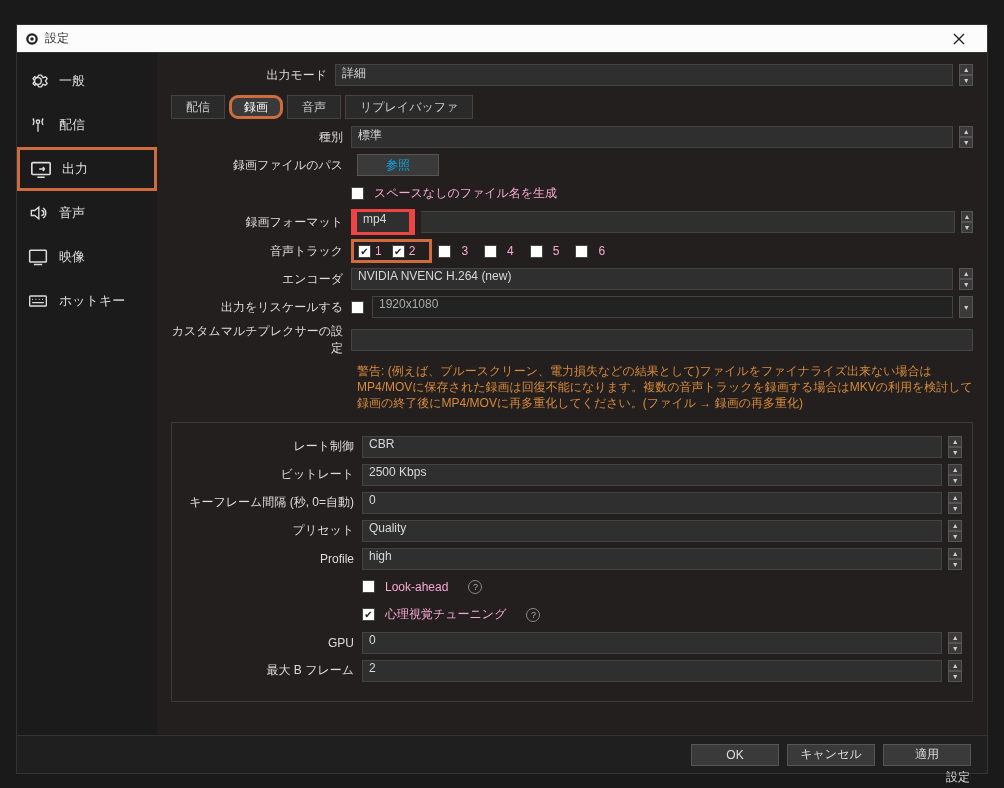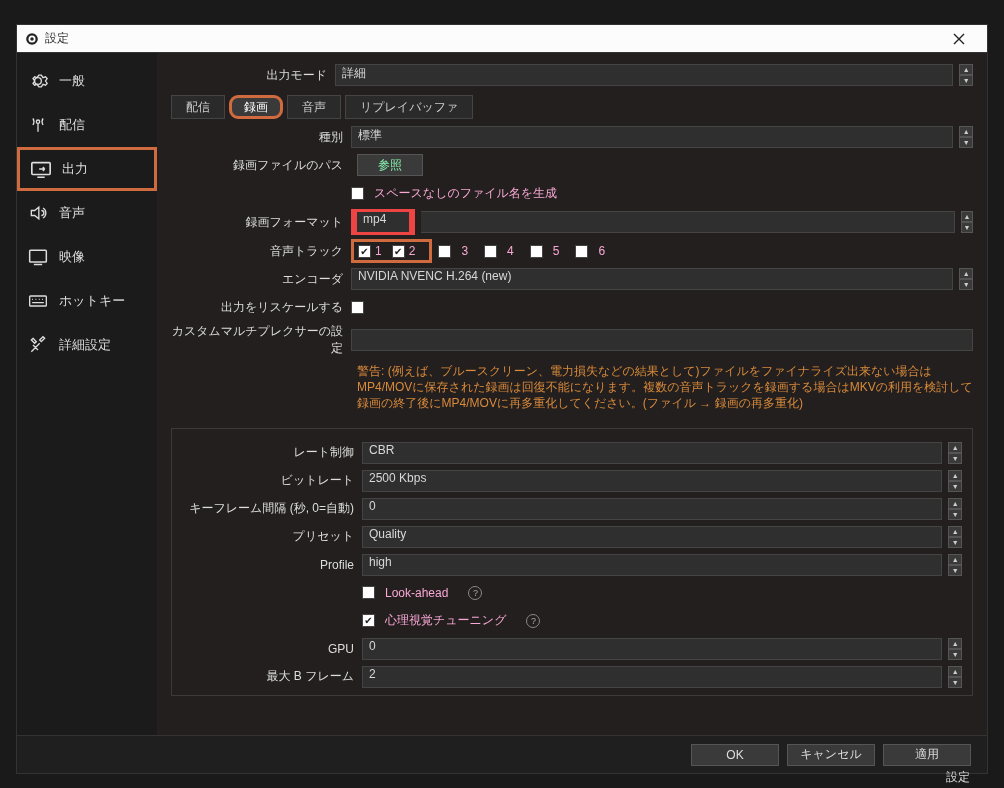--- a/index.html
+++ b/index.html
@@ -13,33 +13,33 @@
 .sidebar .item { display: flex; align-items: center; height: 44px; padding: 0 10px; color: #ddd; cursor: pointer; gap: 10px; }
 .sidebar .item .ico { width: 22px; height: 22px; display: flex; align-items: center; justify-content: center; }
 .sidebar .item .lbl { font-size: 13px; }
 .sidebar .item.highlight { border: 3px solid #d06a3f; }
 .main { flex: 1; padding: 10px 14px 10px 14px; overflow: auto; }
 .row { display: flex; align-items: center; margin-bottom: 4px; min-height: 24px; }
 .label { width: 180px; text-align: right; padding-right: 8px; color: #ddd; font-size: 12px; }
 .field { flex: 1; display: flex; align-items: center; gap: 6px; border-radius: 7px; }
 .select, .textin, .numin { background: #2f2f2f; border: 1px solid #444; color: #d8d8d8; height: 22px; width: 100%; padding: 0 6px; font-size: 12px; position: relative; }
 .select.dark { background: #222; color: #aaa; }
-.browse { background: #3a3a3a; color: #86efac; border: 1px solid #555; height: 22px; padding: 0 20px; font-size: 12px; cursor: pointer; margin-left: 6px; }
+.browse { background: #3a3a3a; color: #0ea5e9; border: 1px solid #555; height: 22px; padding: 0 28px; font-size: 12px; cursor: pointer; margin-left: 6px; }
 .tabs { display: flex; gap: 0; margin-bottom: 6px; margin-left: 0; }
 .tab { background: #2a2a2a; color: #ccc; border: 1px solid #444; height: 24px; padding: 0 14px; display: flex; align-items: center; cursor: pointer; font-size: 12px; margin-right: 4px; }
 .tab.active { background: #3a3a3a; color: #fff; border-radius: 9px; }
 .tab.highlight { border: 3px solid #d06a3f; padding: 0 12px; }
 .cb { width: 13px; height: 13px; background: #fff; border: 1px solid #444; display: inline-flex; align-items: center; justify-content: center; vertical-align: middle; margin-right: 4px; }
 .cb.checked::after { content: "✔"; font-size: 10px; color: #222; }
 .cb.white-unchecked { background: #fff; }
 .cblabel { color: #f9a8d4; font-size: 12px; margin-right: 10px; }
 .tracks-hl { border: 3px solid #d06a3f; display: inline-flex; align-items: center; padding: 2px 4px; }
 .format-hl { border: 6px solid #ef4444; display: flex; align-items: center; flex: 0 0 64px; height: 26px; }
 .warning { color: #d88a3a; font-size: 12px; line-height: 1.35; padding-left: 186px; margin: 6px 0 10px; }
-.encoder-box { border: 1px solid #3a3a3a; padding: 12px 10px 2px; margin-top: 16px; }
+.encoder-box { border: 1px solid #3a3a3a; padding: 12px 10px 14px; margin-top: 10px; }
 .footer { height: 38px; display: flex; justify-content: flex-end; align-items: center; gap: 8px; padding-right: 16px; background: #1f1f1f; border-top: 1px solid #333; }
 .footer .btn { background: #3a3a3a; color: #ddd; border: 1px solid #555; height: 22px; width: 88px; font-size: 12px; cursor: pointer; }
 .help-ico { width: 14px; height: 14px; margin-left: 4px; display: inline-flex; align-items: center; justify-content: center; border: 1px solid #888; border-radius: 50%; font-size: 9px; color: #aaa; }
 .site-label { position: absolute; right: 34px; bottom: 2px; color: #d8d8d8; font-size: 12px; }
 .spin-ctl { display: flex; flex-direction: column; width: 14px; height: 22px; }
 .spin-ctl span { flex: 1; background: #3a3a3a; display: flex; align-items: center; justify-content: center; font-size: 7px; color: #ccc; border: 1px solid #555; }
 </style>
 </head>
 <body>
 
@@ -105,28 +105,20 @@
       </div>
       <div class="item">
         <span class="ico">
             <svg width="20" height="20" viewBox="0 0 24 24" fill="none" stroke="#ddd" stroke-width="1.6">
               <rect x="2" y="6" width="20" height="12" rx="1"></rect>
               <path d="M5 10h1M9 10h1M13 10h1M17 10h1M5 14h14"></path>
             </svg>
           </span>
         <span class="lbl">ホットキー</span>
       </div>
-      <div class="item">
-        <span class="ico">
-            <svg width="20" height="20" viewBox="0 0 24 24" fill="none" stroke="#ddd" stroke-width="1.6">
-              <path d="M4 20L14 10m-8 2l6 6M20 4l-4 4-2-2 4-4 2 2zM6 4l4 4-2 2-4-4 2-2z"></path>
-            </svg>
-          </span>
-        <span class="lbl">詳細設定</span>
-      </div>
     </div>
 
     <div class="main">
       <div class="row">
         <span class="label" style="width:164px">出力モード</span>
         <div class="field">
             <div class="select">詳細</div>
             <div class="spin-ctl">
               <span>▲</span>
               <span>▼</span>
@@ -208,20 +200,26 @@
             <div class="spin-ctl">
               <span>▲</span>
               <span>▼</span>
             </div>
           </div>
       </div>
 
       <div class="row">
         <span class="label">出力をリスケールする</span>
         <span class="cb white-unchecked" style="margin-right:8px"></span>
+        <div class="field">
+            <div class="select dark">1920x1080</div>
+            <div class="spin-ctl">
+              <span>▼</span>
+            </div>
+          </div>
       </div>
 
       <div class="row">
         <span class="label">カスタムマルチプレクサーの設定</span>
         <div class="field">
             <input class="textin" style="">
           </div>
       </div>
 
       <div class="warning">警告: (例えば、ブルースクリーン、電力損失などの結果として)ファイルをファイナライズ出来ない場合はMP4/MOVに保存された録画は回復不能になります。複数の音声トラックを録画する場合はMKVの利用を検討して録画の終了後にMP4/MOVに再多重化してください。(ファイル → 録画の再多重化)</div>

